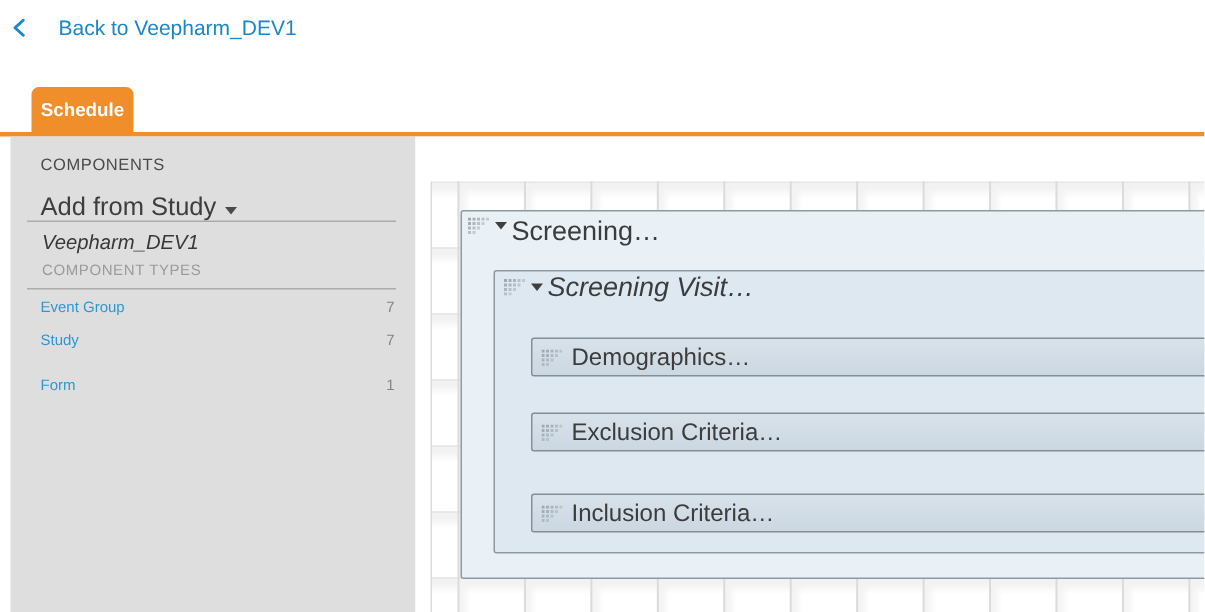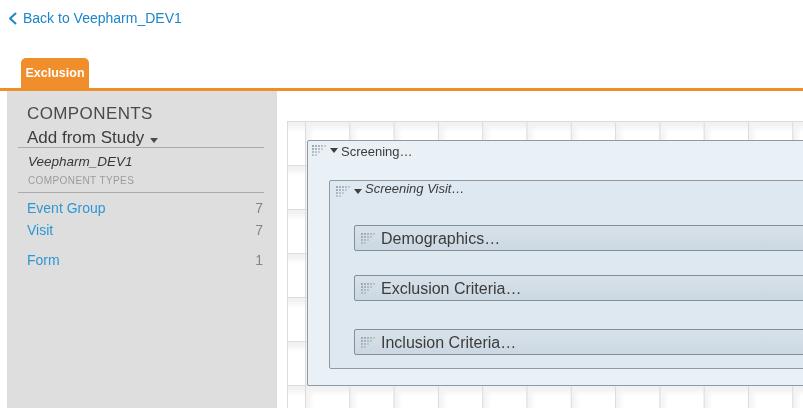--- a/index.html
+++ b/index.html
@@ -2,41 +2,41 @@
 <html><head>
 <meta charset="utf-8">
 <style>
   * { margin:0; padding:0; box-sizing:border-box; }
   html,body { width:803px; height:408px; }
   body { position:relative; overflow:hidden; background:#fff;
          font-family:"Liberation Sans", sans-serif; }
 
   
   .back-link { position:absolute; left:8px; top:10px; display:flex; align-items:center;
-               gap:6px; color:#1B86C8; font-size:14px; cursor:pointer; text-decoration:none; }
+               gap:22px; color:#1B86C8; font-size:14px; cursor:pointer; text-decoration:none; }
   .back-chevron { display:block; }
 
   
   .tab { position:absolute; left:21px; top:58px; width:68px; height:30px;
          background:#F08E2C; border-radius:5px 5px 0 0; color:#fff; font-size:12.5px;
          font-weight:bold; display:flex; align-items:center; justify-content:center; cursor:pointer; }
   .orange-line { position:absolute; left:0; top:88px; width:803px; height:3px; background:#F08E2C; }
 
   
   .sidebar { position:absolute; left:7px; top:91px; width:270px; height:317px; background:#DEDEDE; }
-  .sb-title { position:absolute; left:20px; top:13px; font-size:17px; color:#4A4A4A; letter-spacing:.4px; }
+  .sb-title { position:absolute; left:20px; top:13px; font-size:11px; color:#4A4A4A; letter-spacing:.4px; }
   .sb-add { position:absolute; left:20px; top:37px; font-size:17px; color:#3D3D3D; cursor:pointer; }
   .caret-down { display:inline-block; width:0; height:0; border-left:4px solid transparent;
                 border-right:4px solid transparent; border-top:5px solid #4A4A4A; margin-left:6px; }
   .sb-divider { position:absolute; left:11px; right:13px; height:1px; background:#ABABAB; }
   .d1 { top:56px; }  .d2 { top:101px; }
   .sb-study { position:absolute; left:21px; top:63px; font-size:13.5px; color:#383838;font-style:italic; }
   .sb-types { position:absolute; left:21px; top:84px; font-size:10px; color:#9B9B9B; letter-spacing:.4px; }
   .sb-row { position:absolute; left:20px; right:14px; display:flex; justify-content:space-between;
-            font-size:14px; }
+            font-size:10px; }
   .r1{top:109px} .r2{top:131px} .r3{top:161px}
   .sb-link { color:#2E97D3; cursor:pointer; }
   .sb-count { color:#858585; }
 
   
   .canvas { position:absolute; left:277px; top:91px; width:526px; height:317px;
             background:#fff; overflow:hidden; }
   .grid { position:absolute; left:10px; top:30px; width:516px; height:287px;
           border-left:1px solid #DBDBDB;
           background-image:
@@ -52,21 +52,21 @@
                background:#E9F0F6; border:1px solid #8E99A1; border-radius:2px; }
   .event-box { position:absolute; left:21px; top:39px; width:525px; height:189px;
                background:#DEE8F0; border:1px solid #8E99A1; border-radius:2px; }
   .box-header { position:absolute; left:0; top:0; right:0; height:22px; cursor:move; }
   .grip { position:absolute; left:4px; top:4px; }
   .event-box .grip { left:6px; top:5px; }
   .box-caret { position:absolute; left:22px; top:7px; width:0; height:0;
                border-left:4.5px solid transparent; border-right:4.5px solid transparent;
                border-top:5.5px solid #3F3F3F; cursor:pointer; }
   .event-box .box-caret { left:24px; top:8px; }
-  .box-label { position:absolute; left:33px; top:3px; font-size:13px; color:#3C3C3C; white-space:nowrap; }
+  .box-label { position:absolute; left:33px; top:3px; font-size:18px; color:#3C3C3C; white-space:nowrap; }
   .event-box .box-label { left:35px; top:0;font-style:italic; }
 
   .form-bar { position:absolute; left:24px; width:490px; height:26px;
               background:linear-gradient(180deg,#D8E2EA,#CBD7E1);
               border:1px solid #848E96; border-radius:2px; cursor:move; }
   .fb1{top:44px} .fb2{top:94px} .fb3{top:148px}
   .form-bar .grip { left:6px; top:7px; }
   .form-label { position:absolute; left:26px; top:0; line-height:25px; font-size:16px;
                 color:#3C3C3C; white-space:nowrap; }
   .defs { position:absolute; width:0; height:0; }
@@ -96,38 +96,38 @@
 </svg>
 
 <a class="back-link">
   <svg class="back-chevron" width="9" height="13" viewBox="0 0 9 13">
     <polyline points="7.5,1.5 2,6.5 7.5,11.5" fill="none" stroke="#1B86C8" stroke-width="2" stroke-linecap="round" stroke-linejoin="round"></polyline>
   </svg>
   <span>Back to Veepharm_DEV1</span>
 </a>
 
 <div class="tab">
-  <span>Exclusion</span>
+  <span>Schedule</span>
 </div>
 <div class="orange-line"></div>
 
 <div class="sidebar">
   <div class="sb-title">COMPONENTS</div>
   <div class="sb-add"><span>Add from Study</span><span class="caret-down"></span></div>
   <div class="sb-divider d1"></div>
   <div class="sb-study">Veepharm_DEV1</div>
   <div class="sb-types">COMPONENT TYPES</div>
   <div class="sb-divider d2"></div>
 
   <div class="sb-row r1">
     <span class="sb-link">Event Group</span>
     <span class="sb-count">7</span>
   </div>
   <div class="sb-row r2">
-    <span class="sb-link">Visit</span>
+    <span class="sb-link">Study</span>
     <span class="sb-count">7</span>
   </div>
   <div class="sb-row r3">
     <span class="sb-link">Form</span>
     <span class="sb-count">1</span>
   </div>
 </div>
 
 <div class="canvas">
   <div class="grid"></div>

